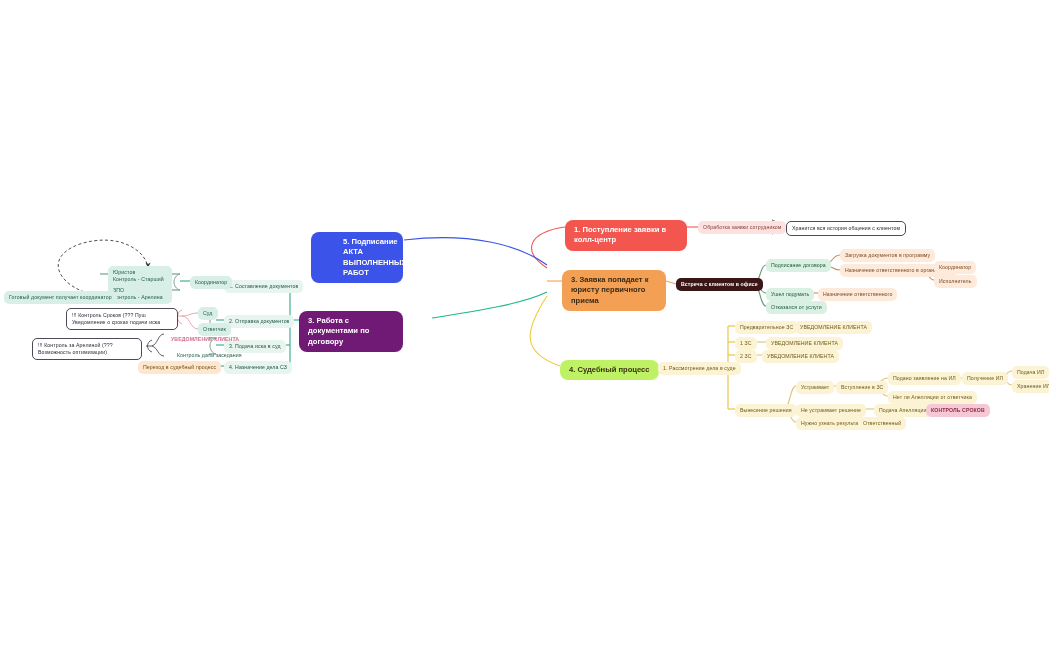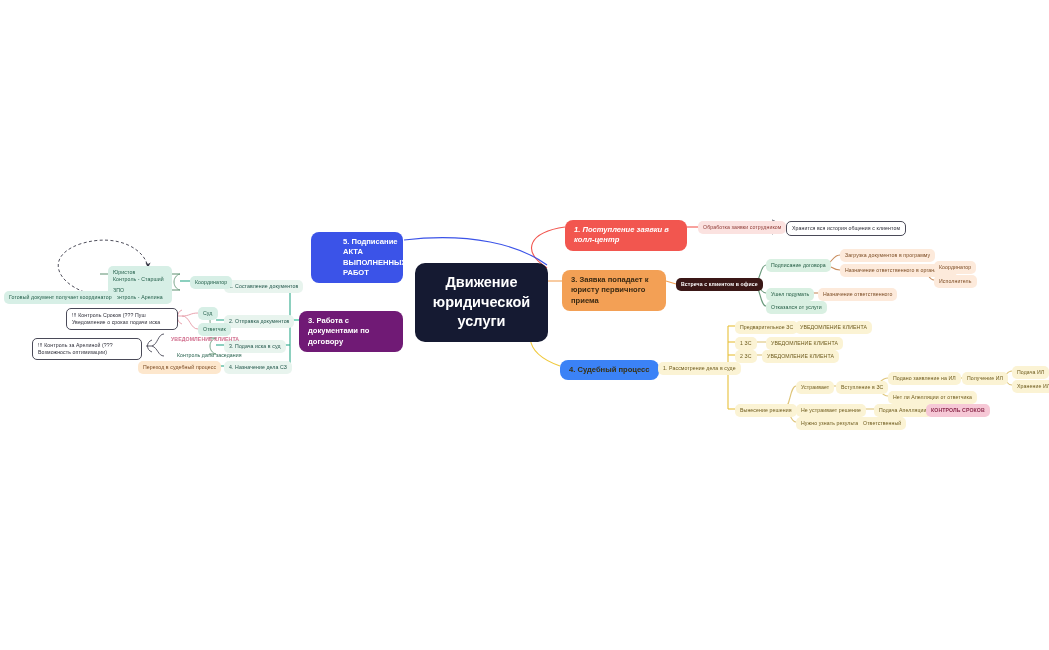--- a/index.html
+++ b/index.html
@@ -11,24 +11,24 @@
         display:flex;align-items:center;white-space:nowrap;}
   .node span{display:block;}
   
   .central{background:#151a32;color:#ffffff;border-radius:10px;
            font-size:14.5px;font-weight:bold;line-height:1.35;
            padding:10px 18px;text-align:center;justify-content:center;
            white-space:normal;}
   
   .main{font-size:7.6px;font-weight:bold;padding:5px 9px;line-height:1.35;
         border-radius:8px;white-space:normal;}
-  .m-red{background:#f2564f;color:#ffffff;font-style:italic;}
+  .m-red{background:#f2564f;color:#ffffff;}
   .m-orange{background:#f3a055;color:#3a2a14;}
   .m-green{background:#701a75;color:#ffffff;}
-  .m-yellow{background:#3b82f6;color:#3a3111;}
+  .m-yellow{background:#bef264;color:#3a3111;}
   .m-blue{background:#3b53e8;color:#ffffff;padding-left:32px;}
   
   .chip{font-size:5.2px;padding:3px 5px;border-radius:5px;line-height:1.35;
         letter-spacing:.1px;}
   .chip.wrap{white-space:normal;}
   .c-redlite{background:#fbe2e0;color:#8e3a35;}
   .c-outline{background:#ffffff;border:1px solid #4a4a58;color:#2b2b36;}
   .c-dark{background:#3a1716;color:#ffffff;font-weight:bold;}
   .c-greenlite{background:#d9f0e2;color:#205a41;}
   .c-peach{background:#fdeadb;color:#7a4a22;}
@@ -131,26 +131,20 @@
     <path d="M1000 378 C 1006 378 1006 371 1012 371" stroke="#dfc579"></path>
     <path d="M1000 378 C 1006 378 1006 385 1012 385" stroke="#dfc579"></path>
     <path d="M864 409 L 874 409" stroke="#dfc579"></path>
     <path d="M918 409 L 926 409" stroke="#e59aa6"></path>
     <path d="M848 422 L 858 422" stroke="#dfc579"></path>
 
     <path d="M547 265 C 520 245 470 232 404 240" stroke="#3b53e8"></path>
   </g>
 </svg>
 
-<div class="node central" style="left:415px;top:263px;width:133px;">
-  <div>
-    <span>Движение</span>
-    <span>юридической услуги</span>
-  </div>
-</div>
 
 <div class="node main m-red" style="left:565px;top:220px;max-width:122px;">
   <span>1. Поступление заявки в колл-центр</span>
 </div>
 <div class="node chip c-redlite" style="left:698px;top:221px;">
   <span>Обработка заявки сотрудником</span>
 </div>
 <div class="node chip c-outline" style="left:786px;top:221px;">
   <span>Хранится вся история общения с клиентом</span>
 </div>

